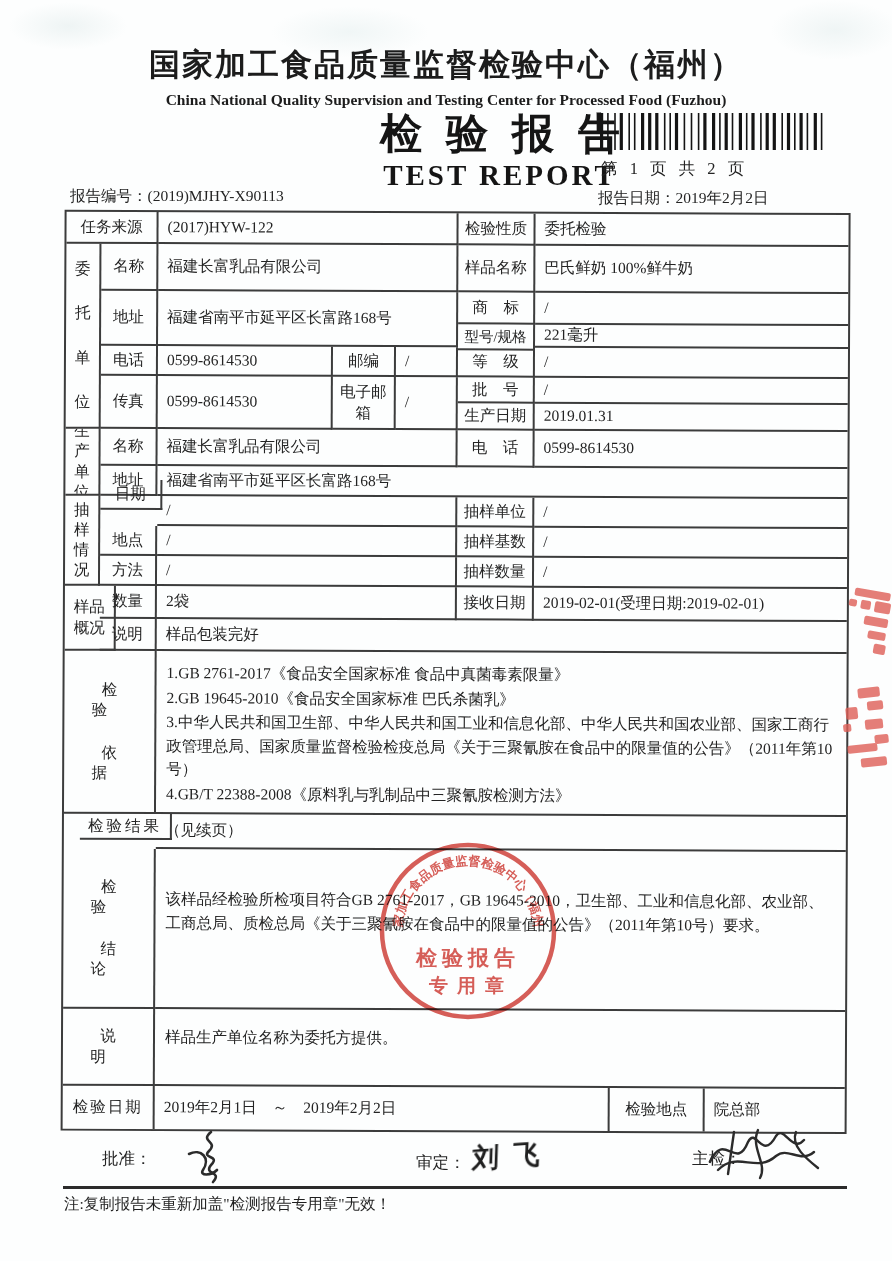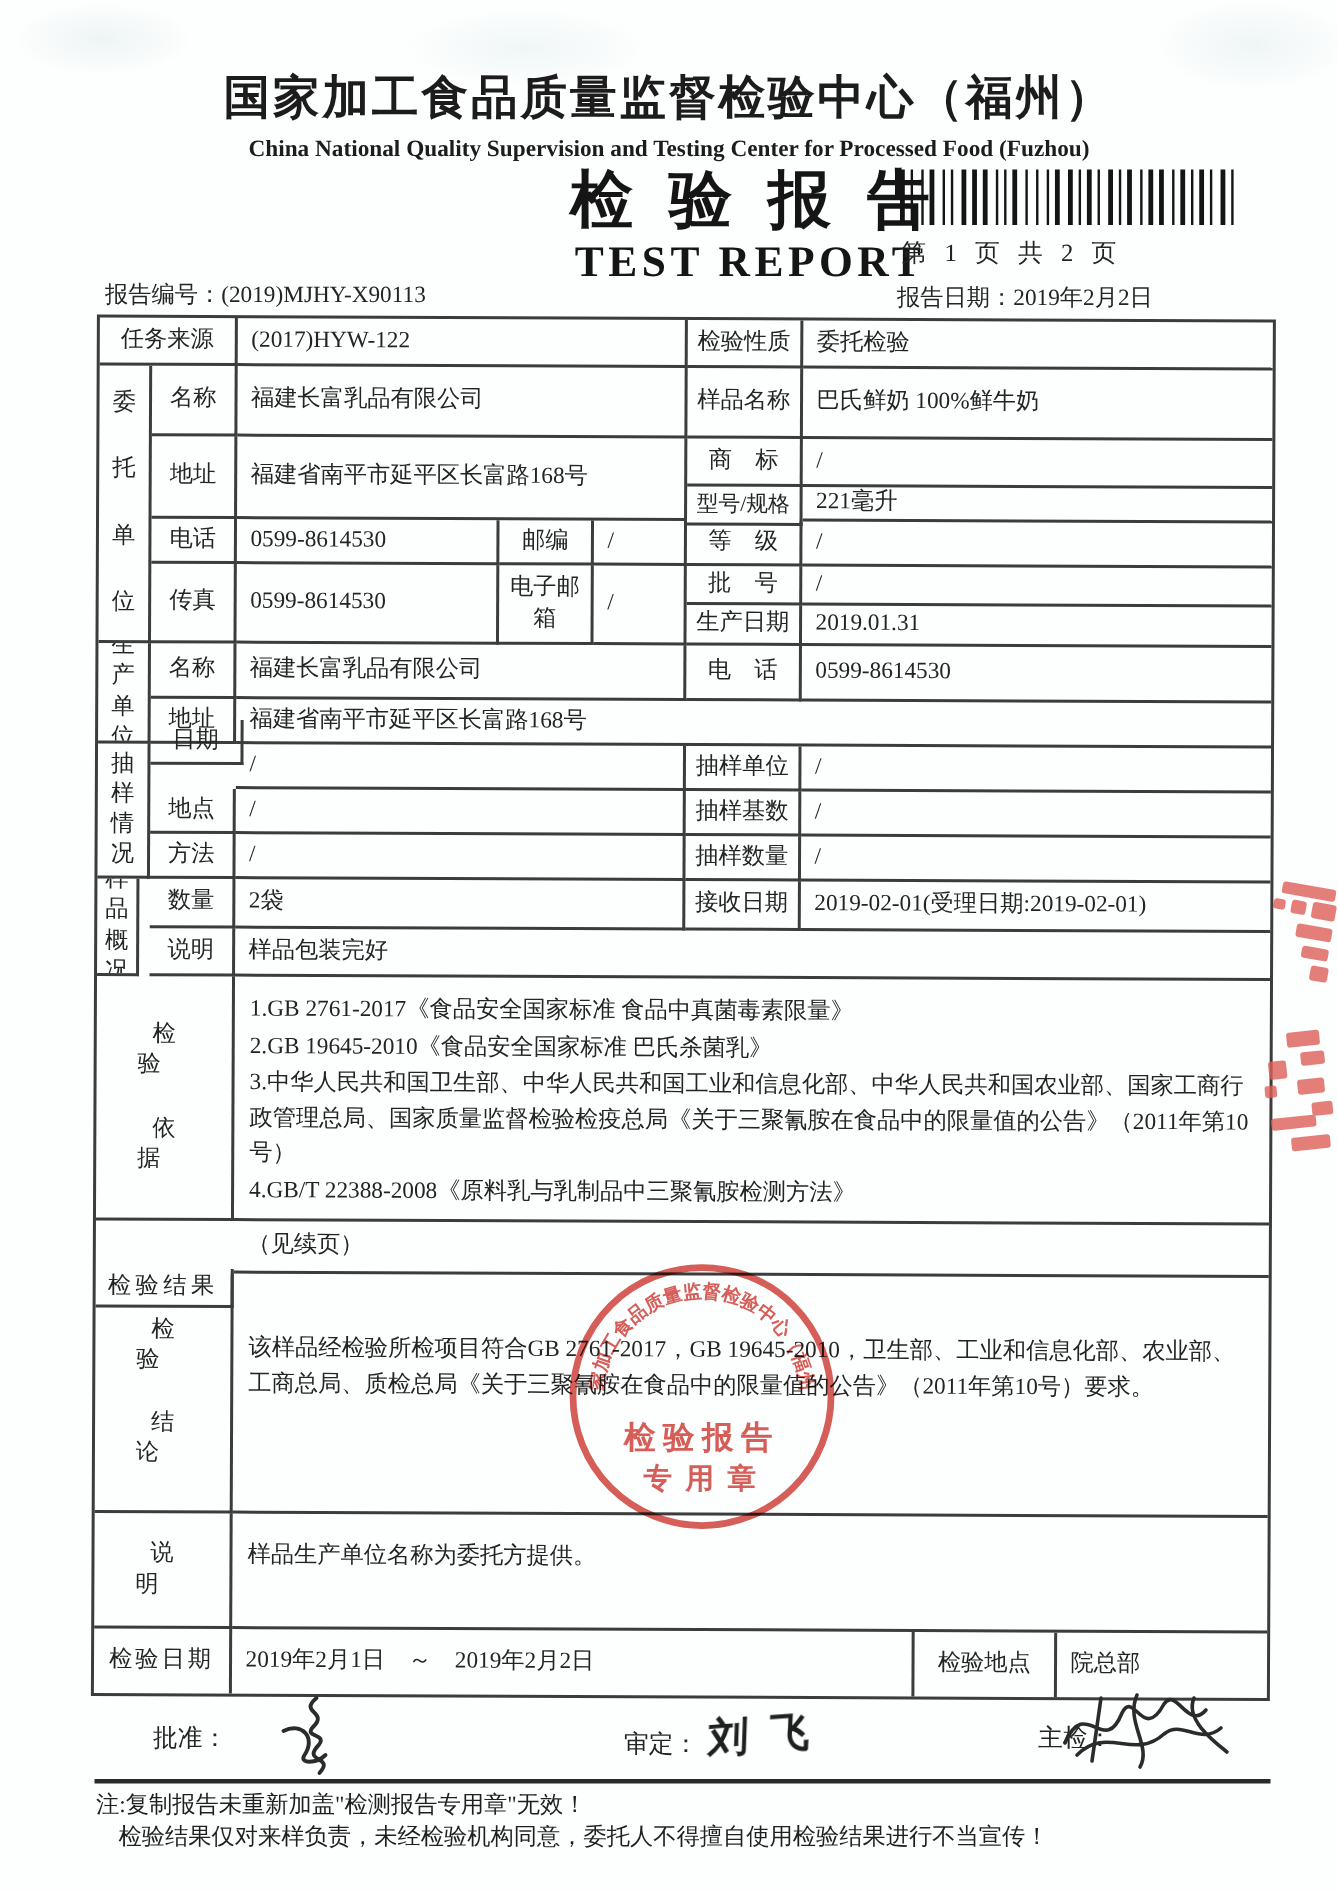--- a/index.html
+++ b/index.html
@@ -163,21 +163,21 @@
     <div class="c vl nr" style="left:469px;top:284px;width:313px;height:30px;">/</div>
     <div class="c lb" style="left:35px;top:314px;width:57px;height:30px;">地点</div>
     <div class="c vl" style="left:92px;top:314px;width:300px;height:30px;">/</div>
     <div class="c lb" style="left:392px;top:314px;width:77px;height:30px;">抽样基数</div>
     <div class="c vl nr" style="left:469px;top:314px;width:313px;height:30px;">/</div>
     <div class="c lb" style="left:35px;top:344px;width:57px;height:30px;">方法</div>
     <div class="c vl" style="left:92px;top:344px;width:300px;height:30px;">/</div>
     <div class="c lb" style="left:392px;top:344px;width:77px;height:30px;">抽样数量</div>
     <div class="c vl nr" style="left:469px;top:344px;width:313px;height:30px;">/</div>
 
-    <div class="c lb" style="left:0;top:374px;width:28px;height:65px;">
+    <div class="c lb" style="left:0;top:374px;width:51px;height:65px;">
         <span class="gsp">样品概况</span>
       </div>
     <div class="c lb" style="left:35px;top:374px;width:57px;height:33px;">数量</div>
     <div class="c vl" style="left:92px;top:374px;width:300px;height:33px;">2袋</div>
     <div class="c lb" style="left:392px;top:374px;width:77px;height:33px;">接收日期</div>
     <div class="c vl nr" style="left:469px;top:374px;width:313px;height:33px;">2019-02-01(受理日期:2019-02-01)</div>
     <div class="c lb" style="left:35px;top:407px;width:57px;height:32px;">说明</div>
     <div class="c vl nr" style="left:92px;top:407px;width:690px;height:32px;">样品包装完好</div>
 
     <div class="c lb sp2" style="left:0;top:439px;width:92px;height:163px;">
@@ -186,21 +186,21 @@
     </div>
     <div class="c nr top-pad" style="left:92px;top:439px;width:690px;height:163px;">
       <div class="blk">
         <p>1.GB 2761-2017《食品安全国家标准 食品中真菌毒素限量》</p>
         <p>2.GB 19645-2010《食品安全国家标准 巴氏杀菌乳》</p>
         <p>3.中华人民共和国卫生部、中华人民共和国工业和信息化部、中华人民共和国农业部、国家工商行政管理总局、国家质量监督检验检疫总局《关于三聚氰胺在食品中的限量值的公告》（2011年第10号）</p>
         <p>4.GB/T 22388-2008《原料乳与乳制品中三聚氰胺检测方法》</p>
       </div>
     </div>
 
-    <div class="c lb" style="left:0;top:602px;width:92px;height:26px;letter-spacing:3px;margin-top:32px;">检验结果</div>
+    <div class="c lb" style="left:16px;top:602px;width:92px;height:26px;letter-spacing:3px;">检验结果</div>
     <div class="c vl nr" style="left:92px;top:602px;width:690px;height:35px;">（见续页）</div>
 
     <div class="c lb sp2" style="left:0;top:637px;width:92px;height:160px;">
       <div class="spl">检验</div>
       <div class="spl">结论</div>
     </div>
     <div class="c nr top-pad" style="left:92px;top:637px;width:690px;height:160px;">
       <div class="blk" style="padding-top:38px;">该样品经检验所检项目符合GB 2761-2017，GB 19645-2010，卫生部、工业和信息化部、农业部、工商总局、质检总局《关于三聚氰胺在食品中的限量值的公告》（2011年第10号）要求。</div>
     </div>
 
@@ -267,15 +267,14 @@
       <path d="M18,50 C38,30 56,54 76,36 C88,26 100,44 114,32"></path>
       <path d="M34,12 L28,54"></path>
       <path d="M58,10 C50,28 68,44 60,58"></path>
       <path d="M96,12 C90,26 108,40 118,48"></path>
     </g>
   </svg>
 
   <div class="rule"></div>
   <div class="notes">
     <div class="n1">注:复制报告未重新加盖"检测报告专用章"无效！</div>
-    <div class="n2">检验结果仅对来样负责，未经检验机构同意，委托人不得擅自使用检验结果进行不当宣传！</div>
   </div>
 </div>
 
 </body></html>

